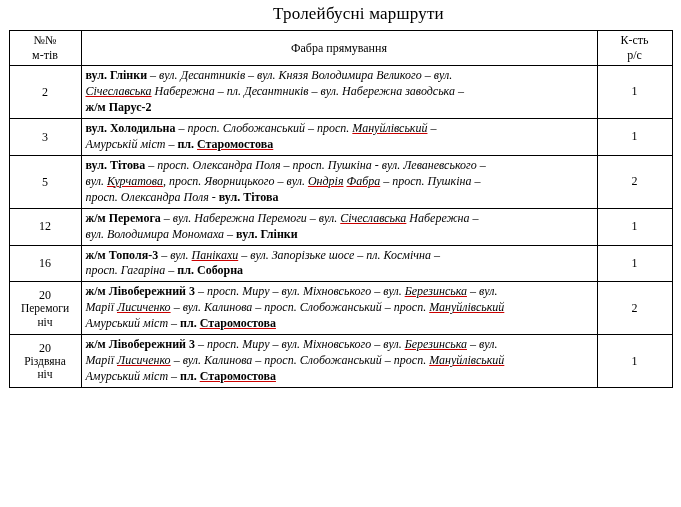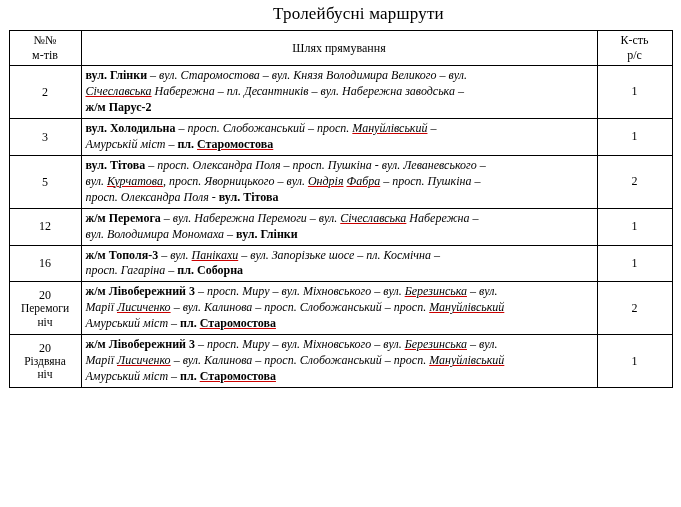--- a/index.html
+++ b/index.html
@@ -94,32 +94,32 @@
       <col class="c-num">
       <col class="c-path">
       <col class="c-cnt">
     </colgroup>
     <thead>
       <tr>
         <th>
           <span>№№</span><br>
           <span>м-тів</span>
         </th>
-        <th>Шлях  прямування</th>
+        <th>Фабра  прямування</th>
         <th>
           <span>К-сть</span><br>
           <span>р/с</span>
         </th>
       </tr>
     </thead>
     <tbody id="routes-body">
         <tr>
           <td class="num"><span>2</span></td>
           <td class="path">
-            <div><span class="b">вул. Глінки</span><span class="i"> – </span><span class="i">вул. Старомостова</span><span class="i"> – </span><span class="i">вул. Князя Володимира Великого</span><span class="i"> – </span><span class="i">вул.</span></div>
+            <div><span class="b">вул. Глінки</span><span class="i"> – </span><span class="i">вул. Десантників</span><span class="i"> – </span><span class="i">вул. Князя Володимира Великого</span><span class="i"> – </span><span class="i">вул.</span></div>
             <div><span class="i u-red">Січеславська</span><span class="i"> Набережна – пл. Десантників  – вул. Набережна заводська –</span></div>
             <div><span class="b">ж/м Парус-2</span></div>
           </td>
           <td class="cnt">1</td>
         </tr>
         <tr>
           <td class="num"><span>3</span></td>
           <td class="path">
             <div><span class="b">вул. Холодильна</span><span class="i"> – просп. Слобожанський – просп. </span><span class="i u-red">Мануйлівський</span><span class="i"> –</span></div>
             <div><span class="i">Амурській міст – </span><span class="b">пл. </span><span class="b u-red">Старомостова</span></div>

